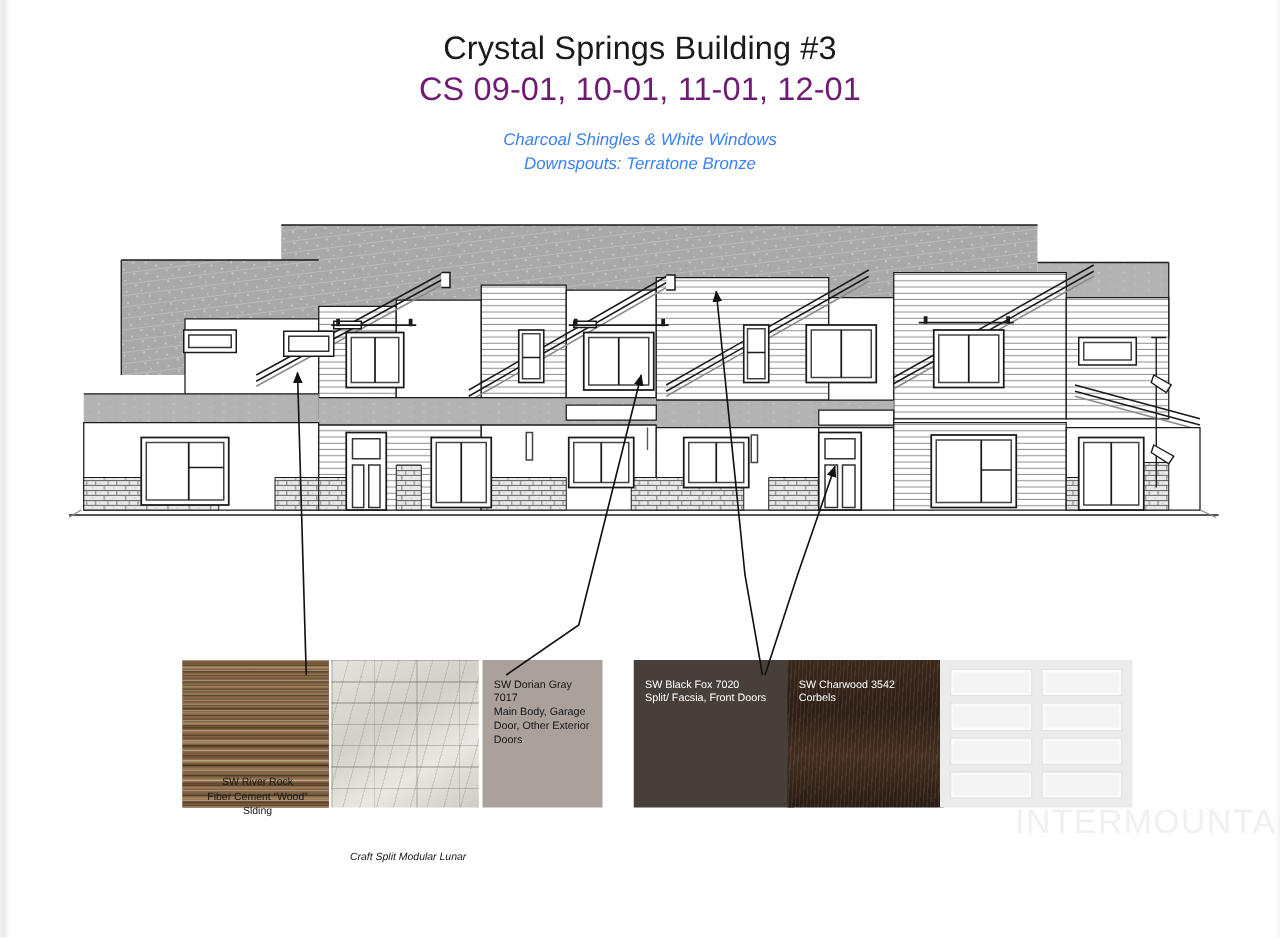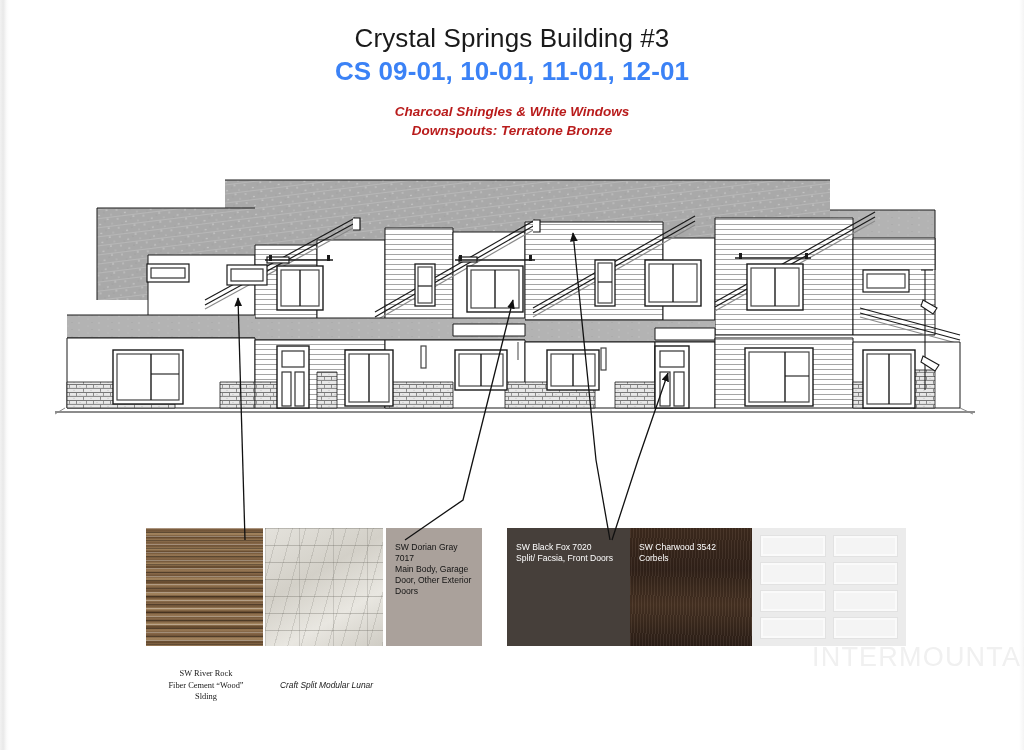--- a/index.html
+++ b/index.html
@@ -26,26 +26,26 @@
 
   
   .title-block{
     position:absolute;left:0;top:22px;width:1024px;text-align:center;
   }
   .title-line1{
     font-size:26px;color:#1a1a1a;letter-spacing:.1px;line-height:32px;
     font-weight:400;
   }
   .title-line2{
-    font-size:26px;color:#3b82f6;letter-spacing:.1px;line-height:34px;
-    font-weight:700;
+    font-size:26px;color:#701a75;letter-spacing:.1px;line-height:34px;
+    font-weight:400;
   }
   .subtitle{
-    margin-top:14px;font-size:13.5px;font-style:italic;color:#b91c1c;line-height:19px;
-    font-weight:700;
+    margin-top:14px;font-size:13.5px;font-style:italic;color:#3b82f6;line-height:19px;
+    font-weight:400;
   }
 
   
   .elevation{
     position:absolute;left:55px;top:160px;width:920px;height:270px;
   }
   .elevation svg{display:block;}
 
   
   .swatches{
@@ -111,21 +111,21 @@
   .garage-panel{
     background:#f4f4f4;
     border:1px solid #e2e2e2;
     box-shadow:inset 0 0 0 2px #fafafa;
   }
 
   
   .caption{
     position:absolute;text-align:center;font-size:8.4px;line-height:11.5px;color:#181818;
   }
-  .cap-wood{left:146px;top:668px;width:120px;font-family:Liberation Serif, serif;}
+  .cap-wood{left:146px;top:620px;width:120px;}
   .cap-stone{left:264px;top:680px;width:125px;font-style:italic;}
 
   
   .leaders{position:absolute;left:0;top:0;width:1024px;height:750px;pointer-events:none;}
 
   
   .watermark{
     position:absolute;left:812px;top:642px;
     font-size:27px;letter-spacing:1.2px;color:#f0f0f0;
     white-space:nowrap;font-weight:400;

